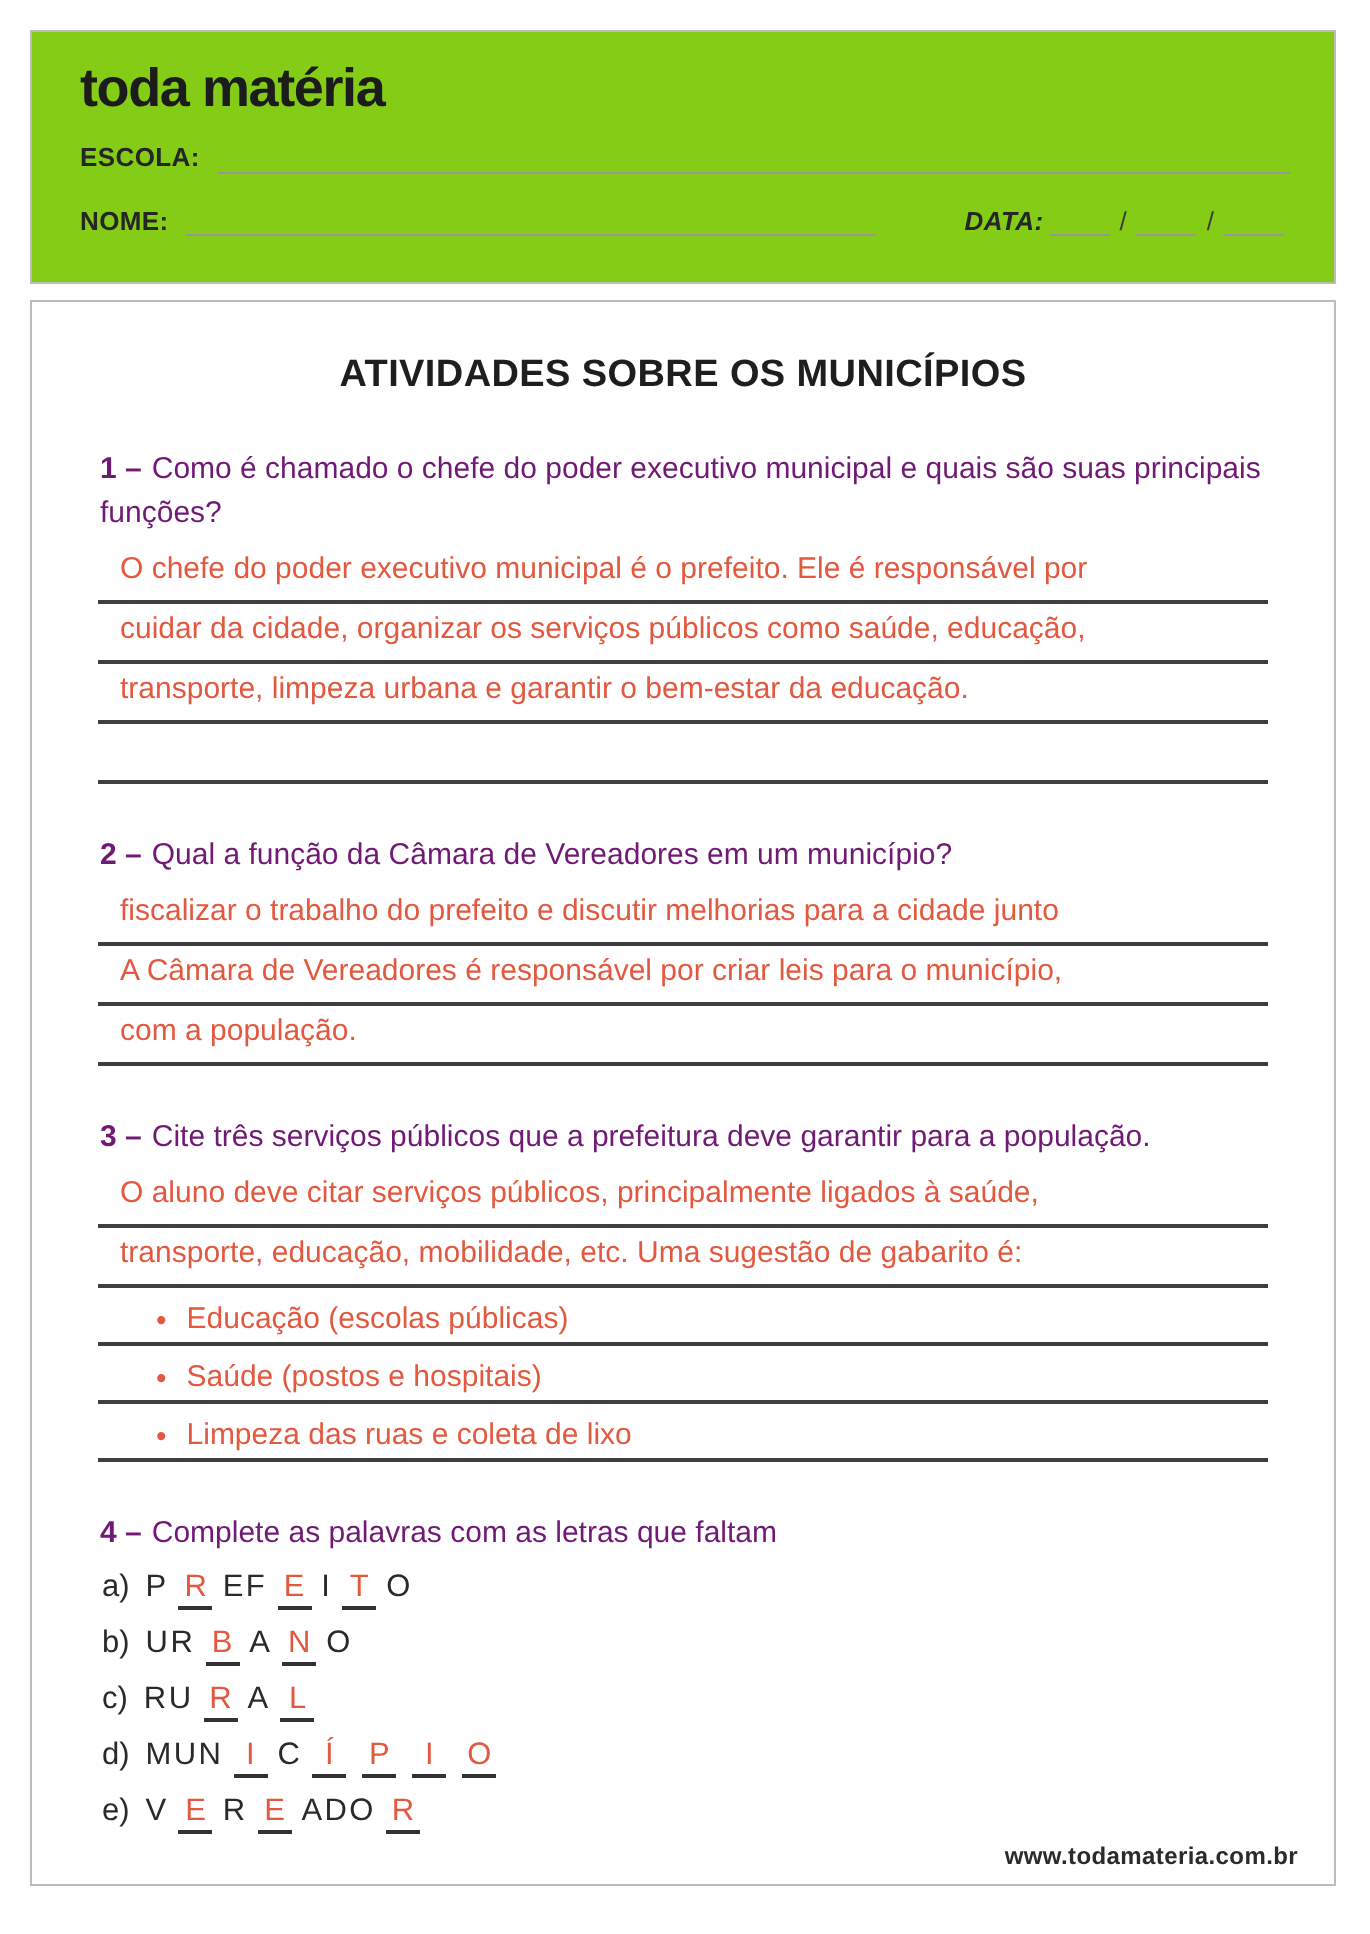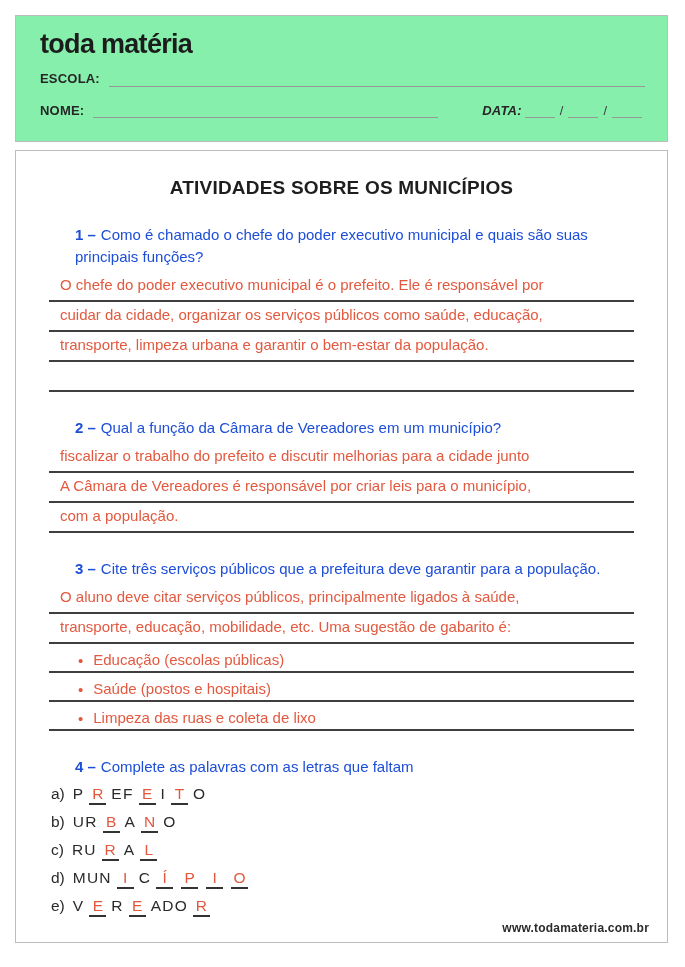--- a/index.html
+++ b/index.html
@@ -3,39 +3,39 @@
 <meta charset="utf-8">
 <style>
   :root { --accent:#e2593f; --ink:#262626; --line-dark:#3f3f3f; --line-gray:#979797; --border:#bcbcbc; }
   * { box-sizing:border-box; }
   html,body { margin:0; padding:0; background:#ffffff; }
   .page { width:685px; height:967px; position:relative; background:#fff;
           font-family:"Liberation Sans", sans-serif; color:var(--ink); overflow:hidden; }
 
   
   .header-box { position:absolute; left:15px; top:15px; width:653px; height:127px;
-                border:1px solid var(--border); background:#86efac; }
+                border:1px solid var(--border); background:#84cc16; }
   .logo { margin:13px 0 0 24px; font-size:27px; font-weight:bold; color:#1c1c1c; letter-spacing:-0.7px; }
   .field-row { display:flex; align-items:flex-end; margin:0 22px 0 24px; }
   .row-escola { margin-top:11px; }
   .row-nome { margin-top:16px; }
   .field-label { font-size:13px; font-weight:bold; color:#262626; letter-spacing:0.2px; line-height:1.2; white-space:nowrap; }
   .field-line { flex:1; height:2px; border-bottom:1.5px solid var(--line-gray); margin-left:9px; }
   .nome-line { flex:1; }
   .data-label { margin-left:44px;font-style:italic; }
   .date-blank { width:30px; height:2px; border-bottom:1.5px solid var(--line-gray); margin:0 3px; }
   .slash { font-size:13px; color:#3c3c3c; margin:0 2px; line-height:1.1; }
 
   
   .main-box { position:absolute; left:15px; top:150px; width:653px; height:793px;
               border:1px solid var(--border); background:#fff; padding:0 33px; }
   .title { margin:26px 0 0; text-align:center; font-size:19px; font-weight:bold;
            color:#1e1e1e; letter-spacing:0.2px; }
   .question { margin-top:25px; }
-  .q-text { margin:0 0 4px 26px; font-size:15px; line-height:1.47; color:#1d4ed8; }
+  .q-text { margin:0 0 4px 1px; font-size:15px; line-height:1.47; color:#701a75; }
   .q-num { font-weight:bold; margin-right:5px; }
 
   .answer-line { height:30px; border-bottom:2px solid var(--line-dark); display:flex; align-items:center; }
   .line-text { color:var(--accent); font-size:15px; padding:0 0 3px 11px; white-space:nowrap; overflow:hidden; }
 
   .bullet-line { height:29px; border-bottom:2px solid var(--line-dark); display:flex; align-items:flex-end; }
   .bullet-line .dot { color:var(--accent); margin:0 10px 3px 29px; font-size:15px; line-height:1; }
   .bullet-line .line-text { padding-left:0; }
 
   .word-rows { margin-top:6px; }
@@ -82,21 +82,21 @@
         <span class="q-num">1 –</span><span>Como é chamado o chefe do poder executivo municipal e quais são suas principais funções?</span>
       </p>
       <div class="answers">
           <div class="answer-line">
             <span class="line-text">O chefe do poder executivo municipal é o prefeito. Ele é responsável por</span>
           </div>
           <div class="answer-line">
             <span class="line-text">cuidar da cidade, organizar os serviços públicos como saúde, educação,</span>
           </div>
           <div class="answer-line">
-            <span class="line-text">transporte, limpeza urbana e garantir o bem-estar da população.</span>
+            <span class="line-text">transporte, limpeza urbana e garantir o bem-estar da educação.</span>
           </div>
           <div class="answer-line">
             <span class="line-text"></span>
           </div>
         </div>
     </section>
 
     <section class="question">
       <p class="q-text">
         <span class="q-num">2 –</span><span>Qual a função da Câmara de Vereadores em um município?</span>

